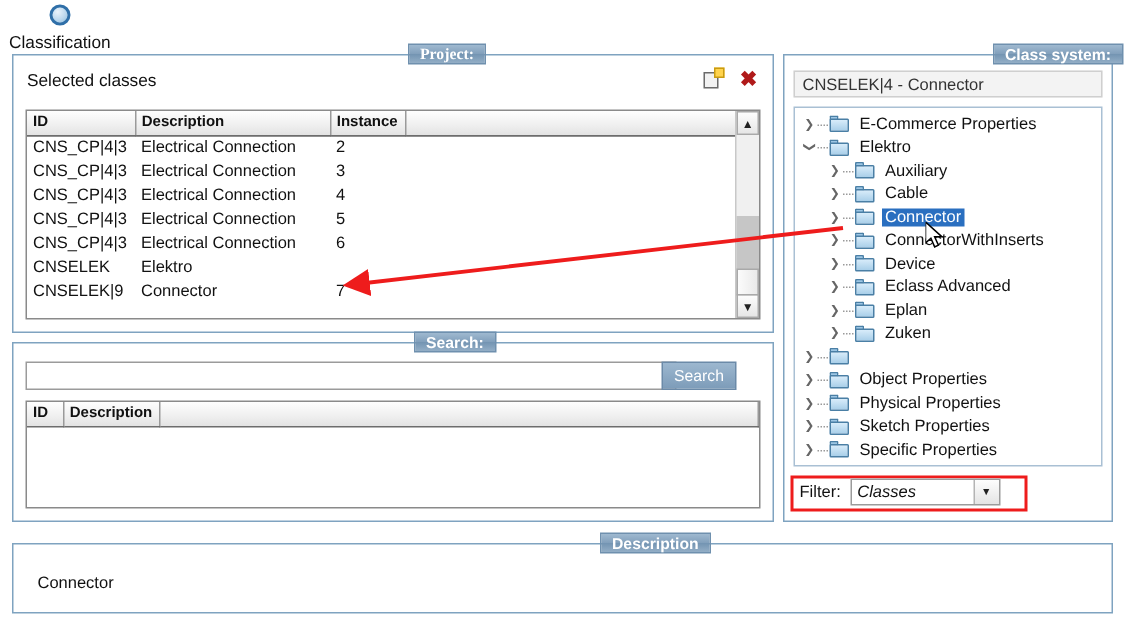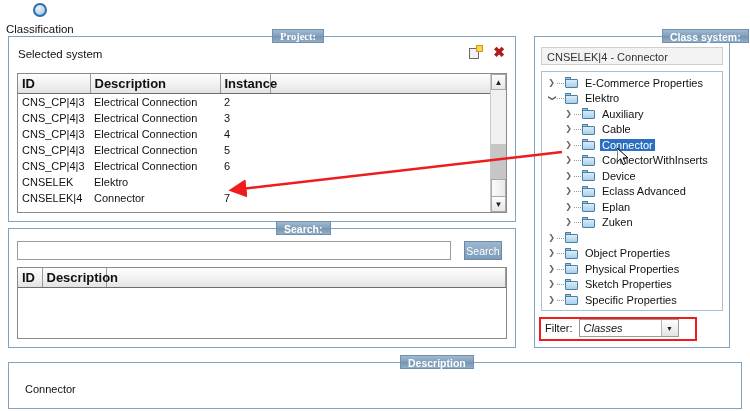--- a/index.html
+++ b/index.html
@@ -78,21 +78,21 @@
   .grid-wrap {
     position: absolute; left: 8px; top: 36px; right: 8px; bottom: 8px;
     border: 1px solid #8a8a8a; background: #fff; box-sizing: border-box;
     overflow: hidden;
   }
   table.grid { border-collapse: collapse; width: 100%; table-layout: fixed; }
   table.grid th {
     background: linear-gradient(to bottom, #fefefe 0%, #efefef 60%, #e3e3e3 100%);
     border-right: 1px solid #9a9a9a;
     border-bottom: 1px solid #6d6d6d;
-    font-size: 13px; font-weight: bold; color: #111;
+    font-size: 10px; font-weight: bold; color: #111;
     text-align: left; padding: 2px 4px; height: 16px;
     box-sizing: border-box;
   }
   table.grid td {
     padding: 1px 4px; font-size: 11px; color: #111;
     height: 16px; box-sizing: border-box;
     white-space: nowrap; overflow: hidden;
   }
   .col-id { width: 72px; }
   .col-desc { width: 130px; }
@@ -124,35 +124,35 @@
   
   #panel-search { left: 8px; top: 228px; width: 508px; height: 120px; }
   .search-row { position: absolute; left: 8px; top: 12px; right: 8px; height: 19px; }
   .search-input {
     position: absolute; left: 0; top: 0; right: 56px; height: 19px;
     border: 1px solid #9b9b9b; background: #fff; box-sizing: border-box;
     font-family: "Liberation Sans", sans-serif; font-size: 11px;
     padding: 0 4px; color: #111; outline: none;
   }
   .search-btn {
-    position: absolute; right: 5px; top: 0; width: 38px; height: 19px;
+    position: absolute; right: 16px; top: 0; width: 50px; height: 19px;
     background: linear-gradient(to bottom,#9cb7cf,#7d9cb9);
     border: 1px solid #6b8aa8; box-sizing: border-box;
     color: #fff; font-size: 10.5px; font-family: "Liberation Sans", sans-serif;
     display: flex; align-items: center; justify-content: center;
   }
   .search-grid {
     position: absolute; left: 8px; top: 38px; right: 8px; bottom: 8px;
     border: 1px solid #8a8a8a; background: #fff; box-sizing: border-box; overflow: hidden;
   }
   .sg-col-id { width: 24px; }
   .sg-col-desc { width: 64px; }
 
   
-  #panel-class { left: 534px; top: 36px; width: 196px; height: 312px; }
+  #panel-class { left: 522px; top: 36px; width: 220px; height: 312px; }
   .cls-header {
     position: absolute; left: 6px; top: 10px; right: 6px; height: 18px;
     line-height: 18px; font-size: 11px; color: #333;
     background: #f3f3f3; border: 1px solid #cfcfcf; box-sizing: border-box;
     padding: 0 5px; white-space: nowrap; overflow: hidden;
   }
   .tree-box {
     position: absolute; left: 6px; top: 34px; right: 6px; height: 240px;
     border: 1px solid #a9c0d4; background: #fff; box-sizing: border-box;
     overflow: hidden;
@@ -222,21 +222,21 @@
 
 <div id="root">
 
   <div class="app-title">
     <span class="circ-icon"></span>
     <span>Classification</span>
   </div>
 
   <div class="group" id="panel-project">
     <div class="panel-head">
-      <span class="panel-head-title">Selected system</span>
+      <span class="panel-head-title">Selected classes</span>
       <span class="head-icons">
         <span class="icon-btn ico-newclass">
           <span class="pg"></span>
             <span class="star"></span>
         </span>
         <span class="icon-btn ico-close">✖</span>
       </span>
     </div>
 
     <div class="grid-wrap">
@@ -280,21 +280,21 @@
               <td class="col-inst">6</td>
               <td class="col-pad"></td>
             </tr>
             <tr>
               <td class="col-id">CNSELEK</td>
               <td class="col-desc">Elektro</td>
               <td class="col-inst"></td>
               <td class="col-pad"></td>
             </tr>
             <tr>
-              <td class="col-id">CNSELEK|4</td>
+              <td class="col-id">CNSELEK|9</td>
               <td class="col-desc">Connector</td>
               <td class="col-inst">7</td>
               <td class="col-pad"></td>
             </tr>
           </tbody>
       </table>
 
       <div class="vscroll">
         <div class="vs-btn vs-up">▲</div>
         <div class="vs-track-dark" style="top:70px;bottom:16px;"></div>

